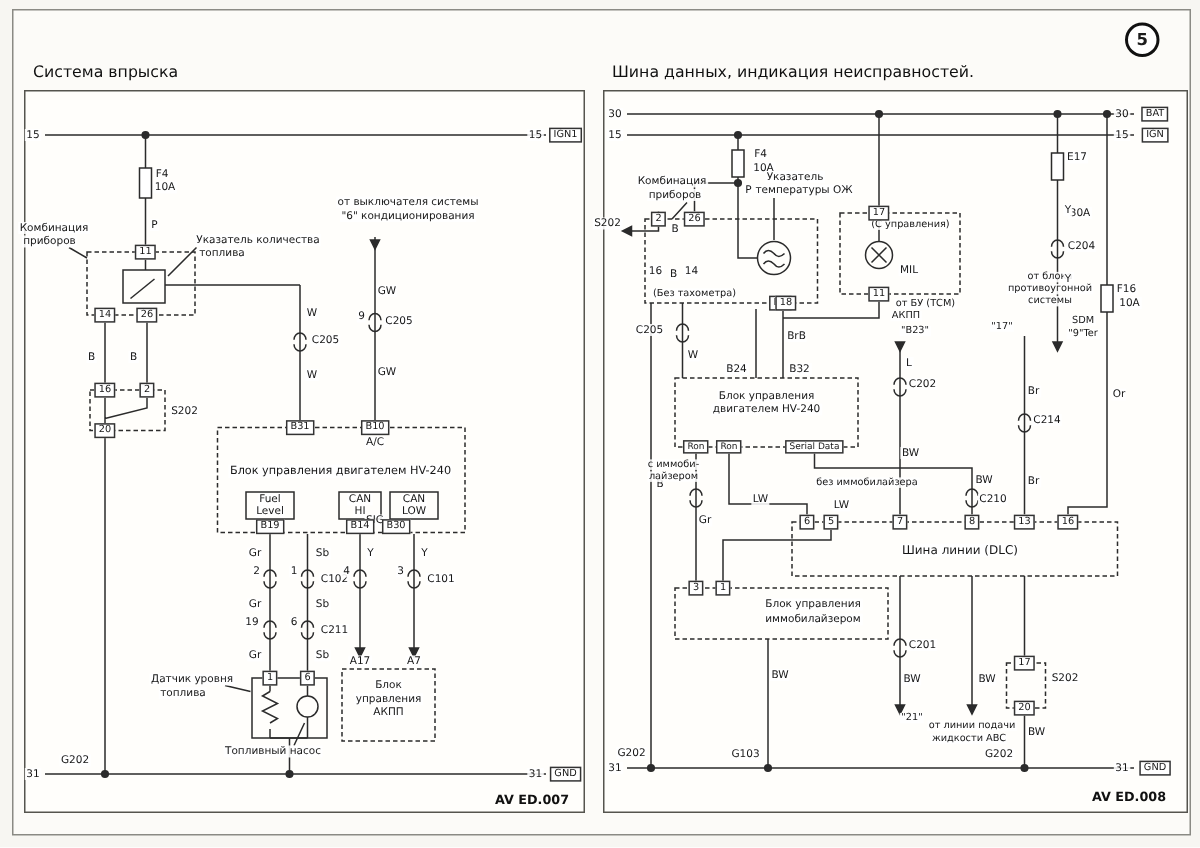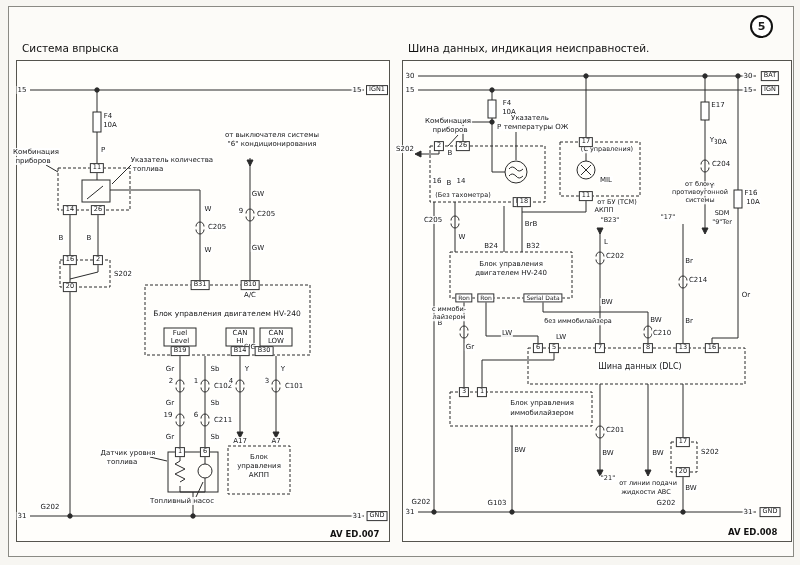--- a/index.html
+++ b/index.html
@@ -253,21 +253,21 @@
       <span class="lbl" style="left: 668px; top: 218px; font-size: 6.5px;">"17"</span>
       <span class="lbl" style="left: 718px; top: 105px;">E17</span>
       <span class="lbl" style="left: 720px; top: 114px; margin-top: 28px;">30A</span>
       <span class="lbl" style="left: 712px; top: 140px;">Y</span>
       <span class="lbl" style="left: 721px; top: 164px;">C204</span>
       <span class="lbl" style="left: 712px; top: 186px;">Y</span>
       <span class="lbl" style="left: 722px; top: 214px; font-size: 6.5px;">SDM</span>
       <span class="lbl" style="left: 722px; top: 223px; font-size: 6.5px;">"9"Ter</span>
       <span class="lbl" style="left: 751px; top: 193px;">F16</span>
       <span class="lbl" style="left: 753px; top: 202px;">10A</span>
-      <span class="lbl" style="left: 746px; top: 263px; margin-top: 32px;">Or</span>
+      <span class="lbl" style="left: 746px; top: 263px;">Or</span>
       <span class="lbl" style="left: 511px; top: 264px; font-size: 7px;">Блок управления</span>
       <span class="lbl" style="left: 511px; top: 273px; font-size: 7px;">двигателем HV-240</span>
       <span class="lbl boxed" style="left: 464px; top: 298px; font-size: 6px;">Ron</span>
       <span class="lbl boxed" style="left: 486px; top: 298px; font-size: 6px;">Ron</span>
       <span class="lbl boxed" style="left: 543px; top: 298px; font-size: 6px;">Serial Data</span>
       <span class="lbl" style="left: 606px; top: 242px;">L</span>
       <span class="lbl" style="left: 615px; top: 256px;">C202</span>
       <span class="lbl" style="left: 607px; top: 302px;">BW</span>
       <span class="lbl" style="left: 689px; top: 261px;">Br</span>
       <span class="lbl" style="left: 698px; top: 280px;">C214</span>
@@ -280,21 +280,21 @@
       <span class="lbl" style="left: 470px; top: 347px;">Gr</span>
       <span class="lbl" style="left: 507px; top: 333px;">LW</span>
       <span class="lbl" style="left: 561px; top: 337px;">LW</span>
       <span class="lbl" style="left: 578px; top: 322px; font-size: 6.5px;">без иммобилайзера</span>
       <span class="lbl boxed" style="left: 538px; top: 348px;">6</span>
       <span class="lbl boxed" style="left: 554px; top: 348px;">5</span>
       <span class="lbl boxed" style="left: 600px; top: 348px;">7</span>
       <span class="lbl boxed" style="left: 648px; top: 348px;">8</span>
       <span class="lbl boxed" style="left: 683px; top: 348px;">13</span>
       <span class="lbl boxed" style="left: 712px; top: 348px;">16</span>
-      <span class="lbl" style="left: 640px; top: 367px; font-size: 8px;">Шина данных (DLC)</span>
+      <span class="lbl" style="left: 640px; top: 367px; font-size: 8px;">Шина линии (DLC)</span>
       <span class="lbl boxed" style="left: 464px; top: 392px;">3</span>
       <span class="lbl boxed" style="left: 482px; top: 392px;">1</span>
       <span class="lbl" style="left: 542px; top: 403px; font-size: 7px;">Блок управления</span>
       <span class="lbl" style="left: 542px; top: 413px; font-size: 7px;">иммобилайзером</span>
       <span class="lbl" style="left: 520px; top: 450px;">BW</span>
       <span class="lbl" style="left: 497px; top: 503px;">G103</span>
       <span class="lbl" style="left: 615px; top: 430px;">C201</span>
       <span class="lbl" style="left: 608px; top: 453px;">BW</span>
       <span class="lbl" style="left: 608px; top: 479px; font-size: 6.5px;">"21"</span>
       <span class="lbl" style="left: 658px; top: 453px;">BW</span>

